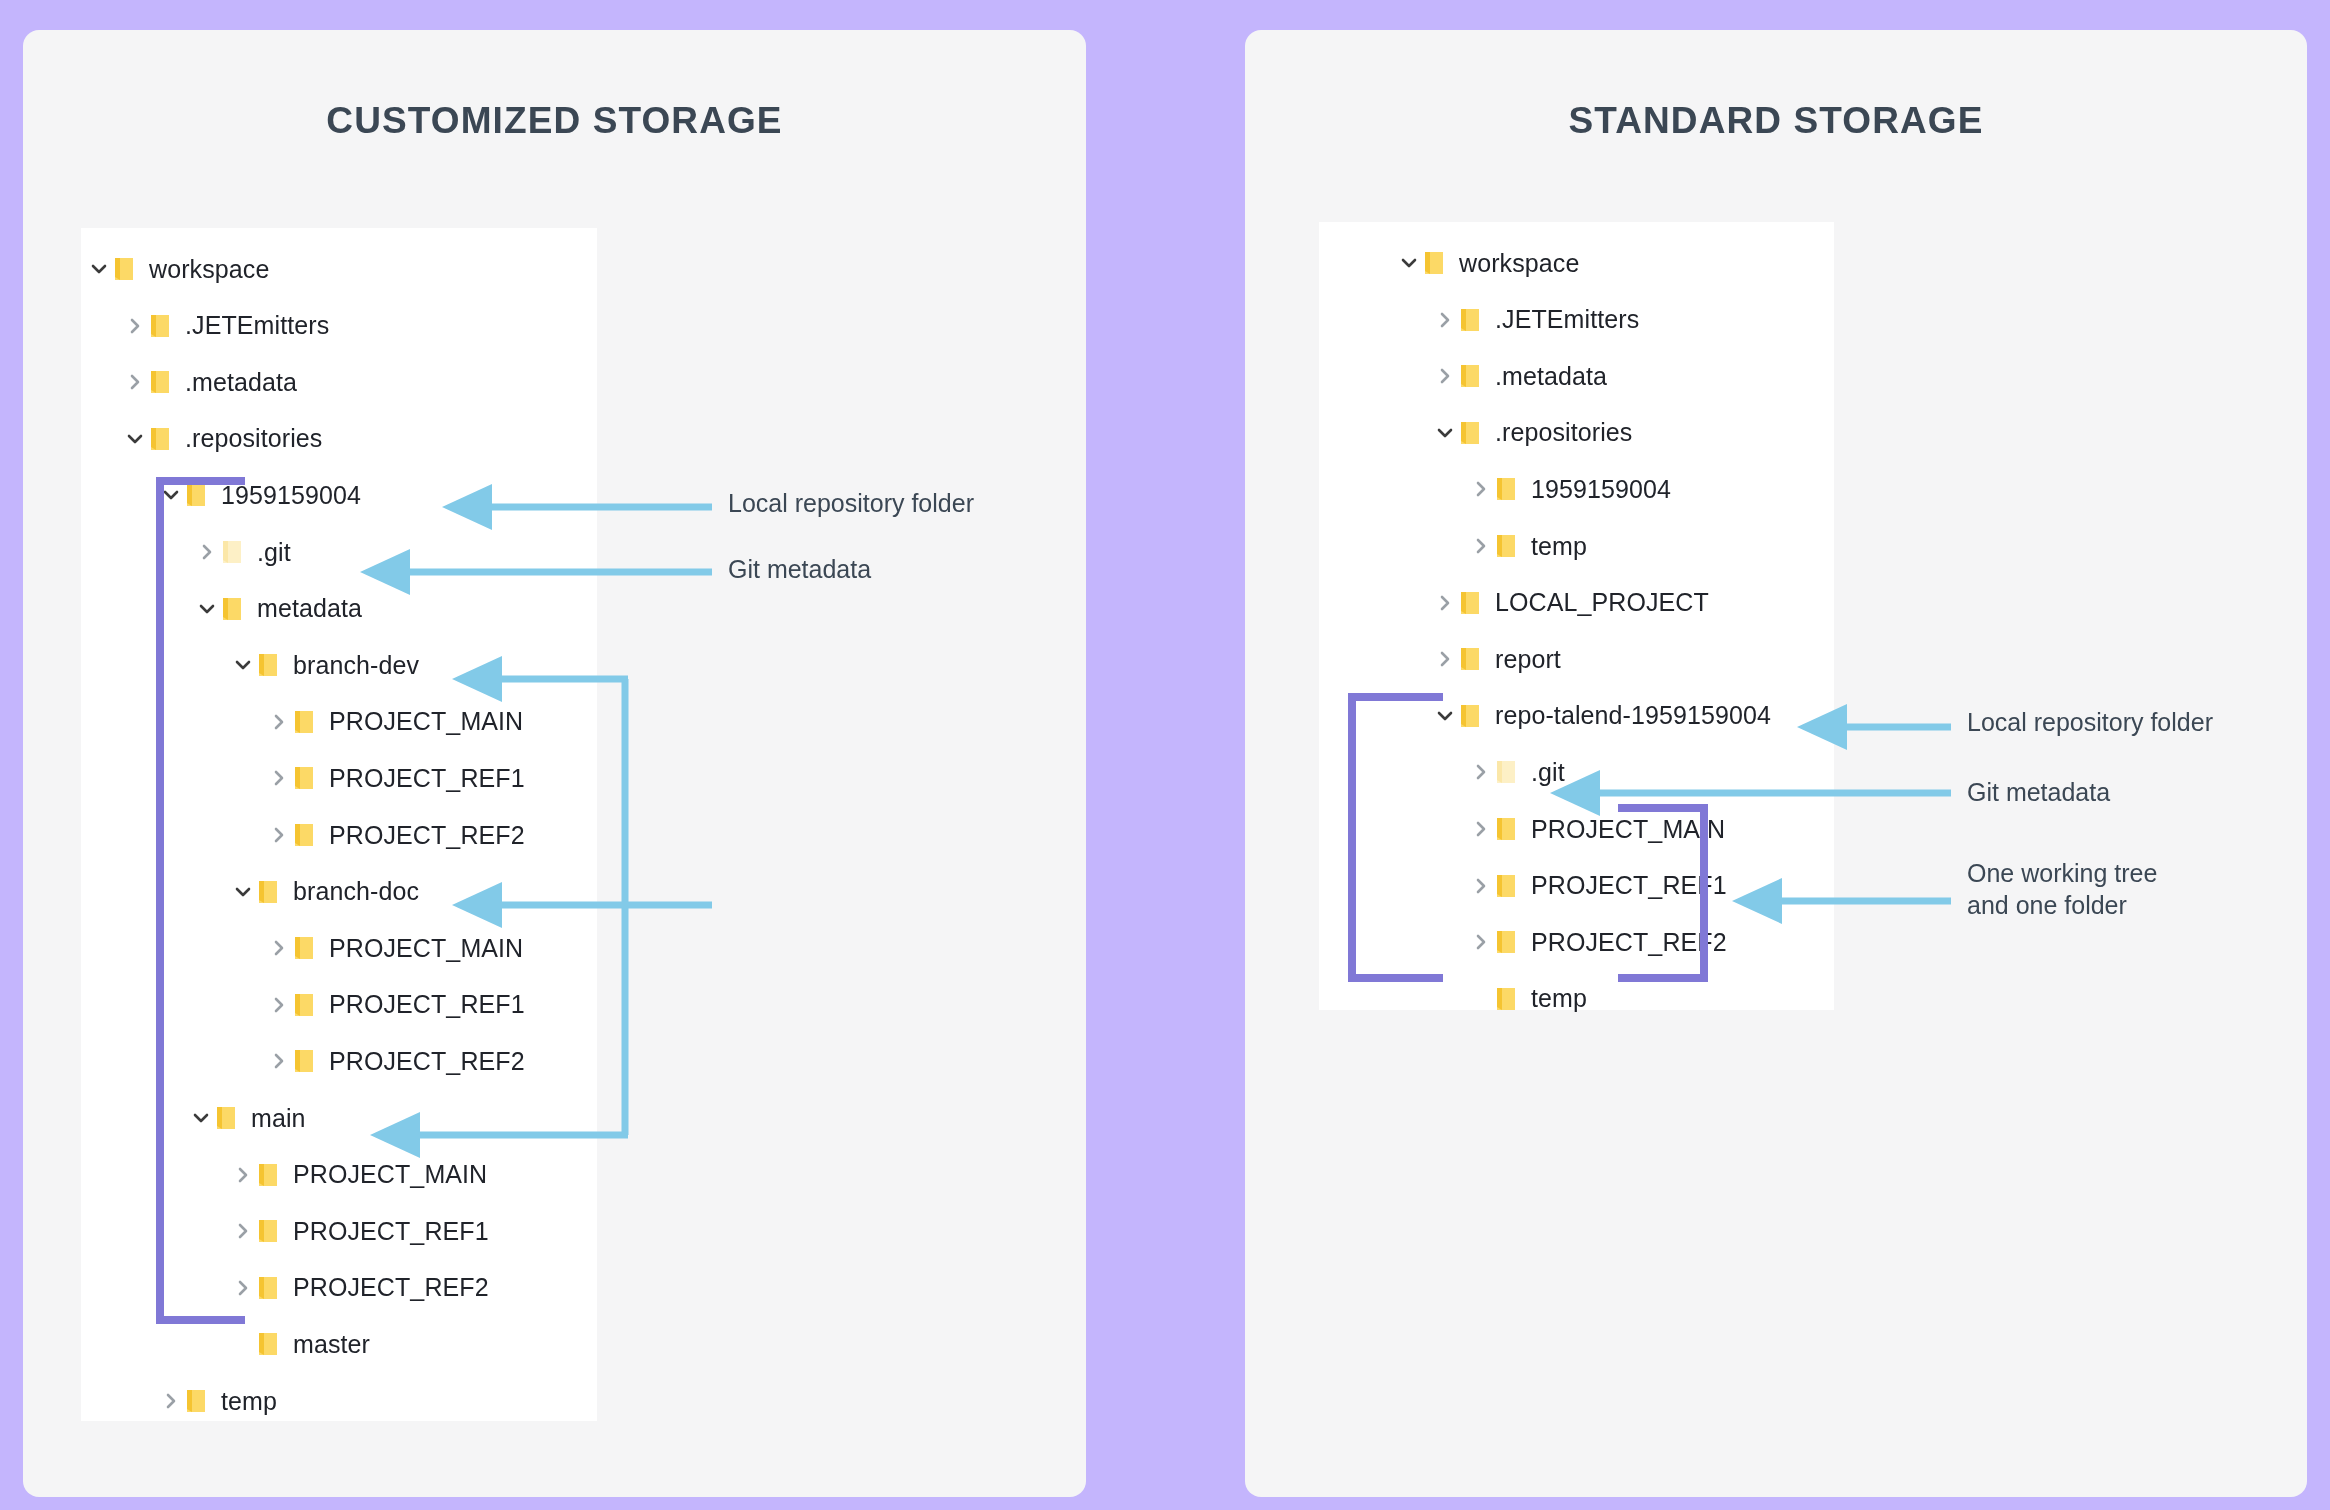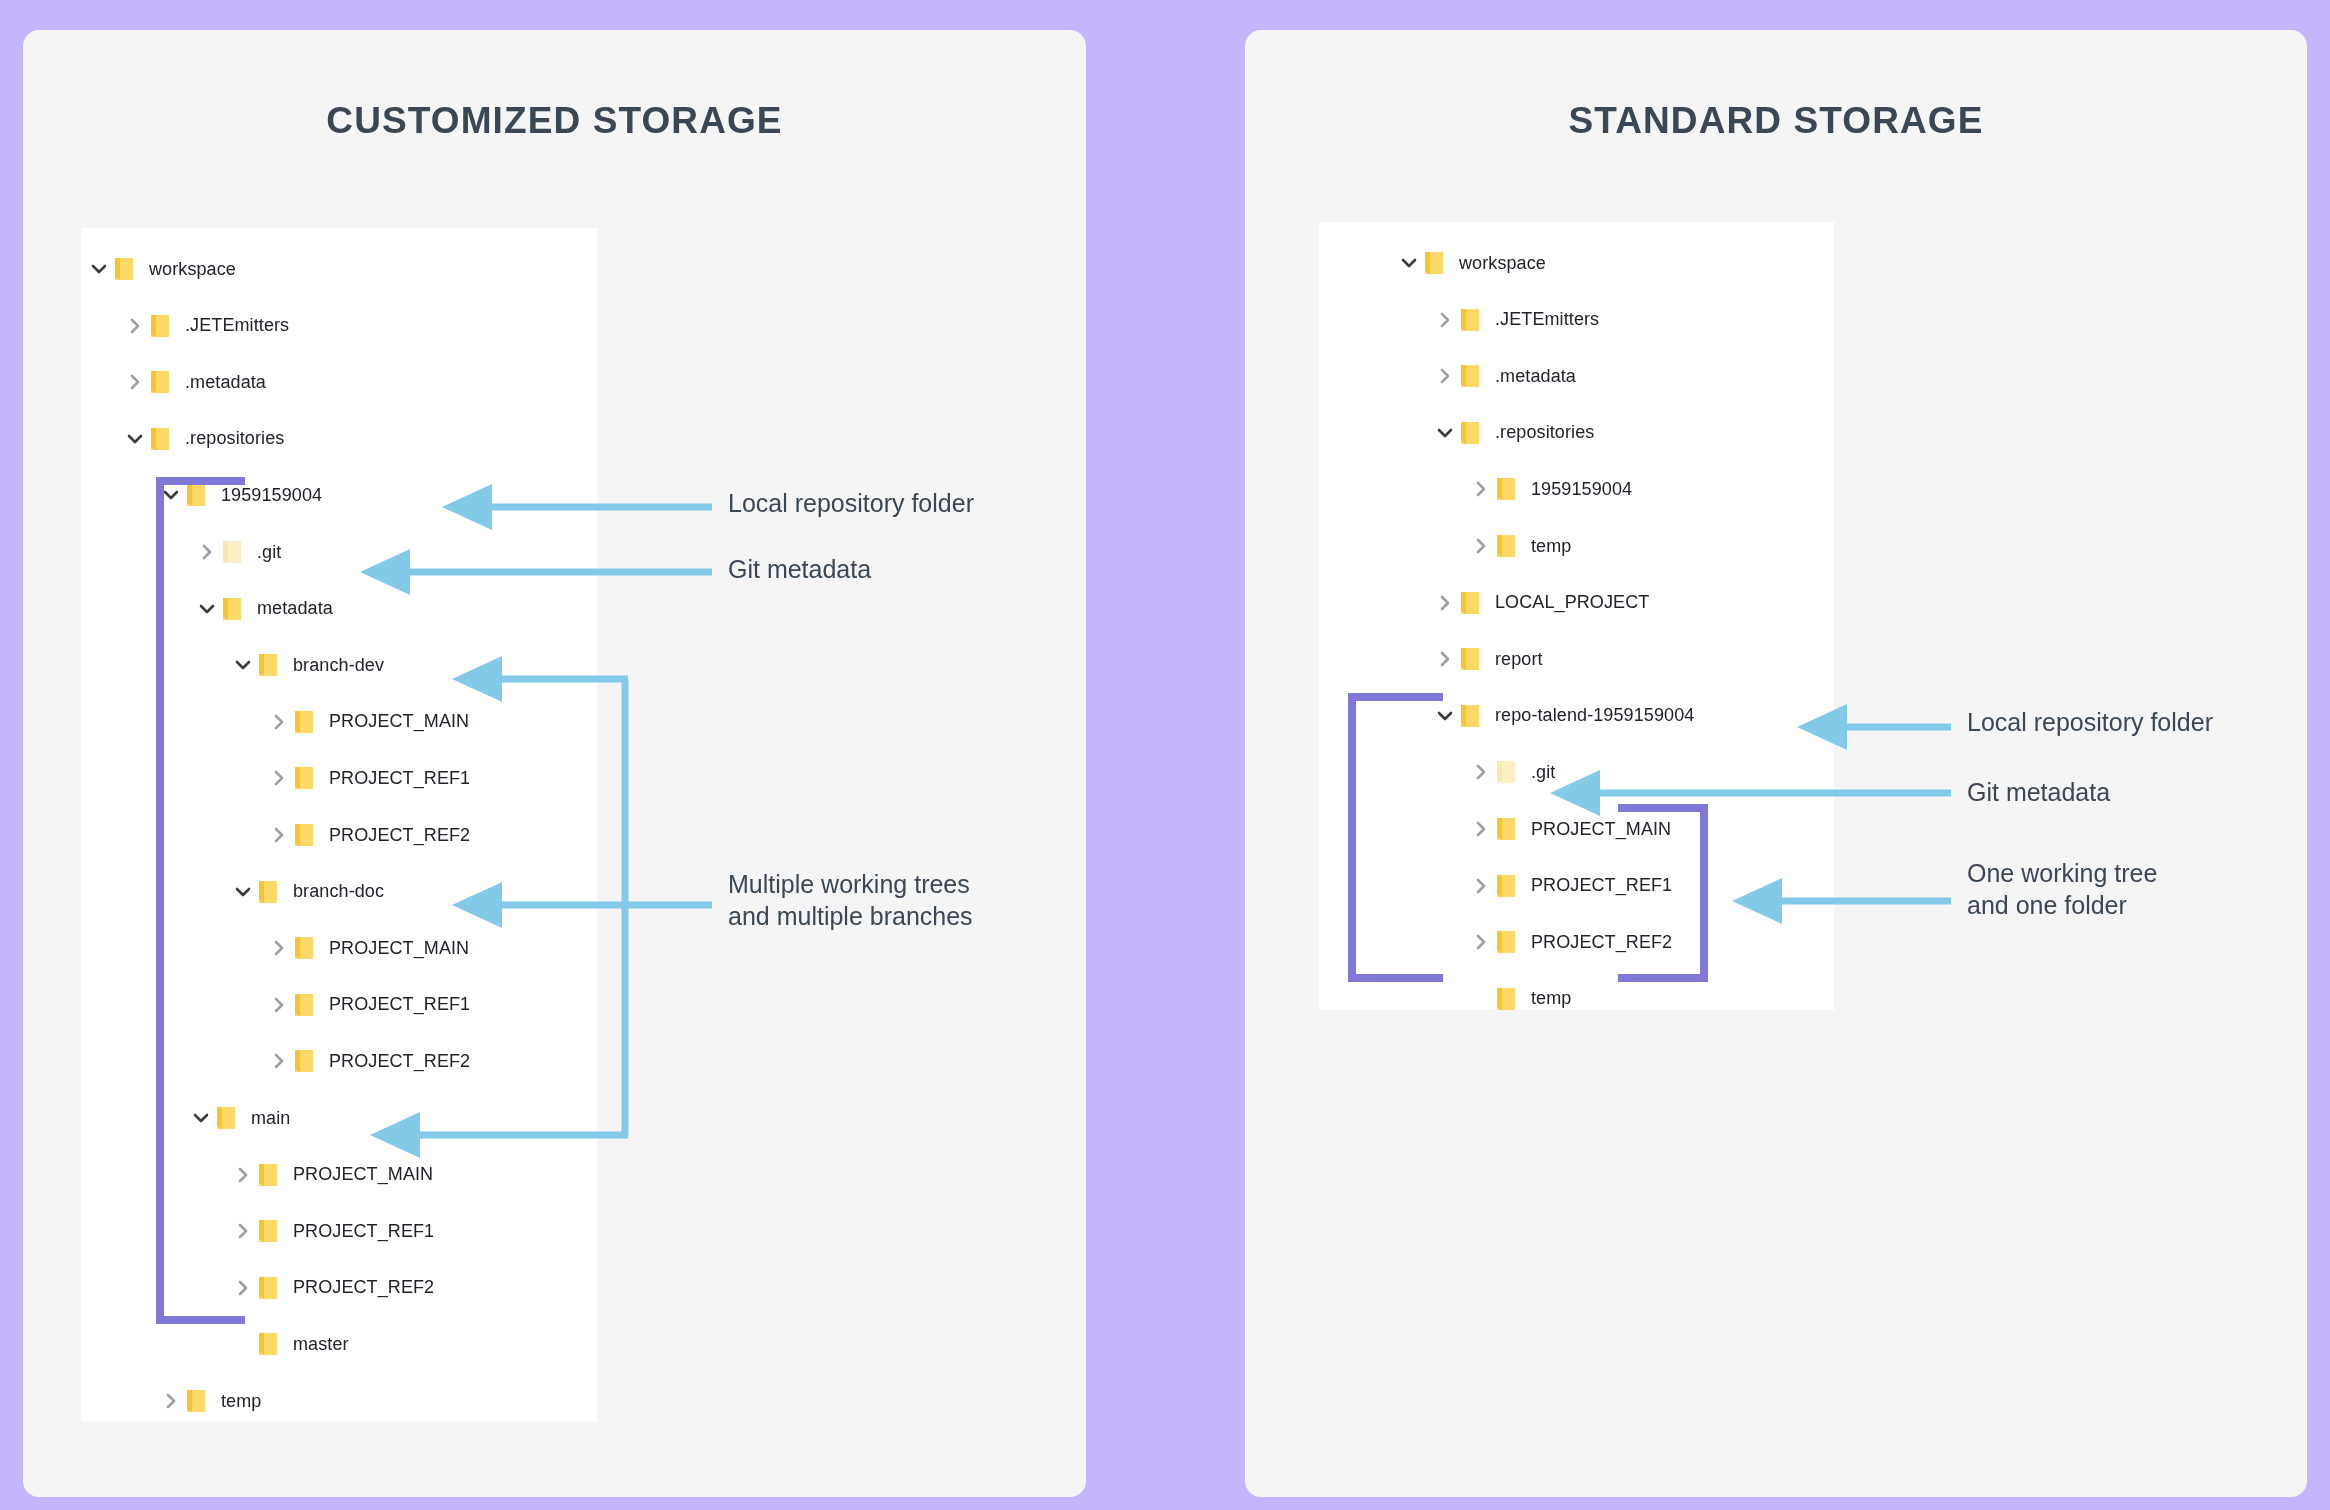--- a/index.html
+++ b/index.html
@@ -70,21 +70,21 @@
     width: 26px;
     height: 38px;
     display: inline-flex;
     align-items: center;
     justify-content: center;
     flex: 0 0 26px;
     margin-right: 12px;
   }
   .folder svg { display: block; }
   .node-label {
-    font-size: 18px;
+    font-size: 25px;
     color: #20232a;
     font-family: "Liberation Sans", sans-serif;
     letter-spacing: 0.1px;
   }
 
   .annot {
     position: absolute;
     font-size: 25px;
     line-height: 1.27;
     color: #3b4754;
@@ -636,22 +636,20 @@
           </span>
           <span class="node-label">temp</span>
         </div>
       </div>
   </div>
 
   <div class="annot" style="left:728px; top:488px;">Local repository folder</div>
 
   <div class="annot" style="left:728px; top:554px;">Git metadata</div>
 
-  <div class="annot" style="left:728px; top:869px;">Multiple working trees
-and multiple branches</div>
 
   <div class="annot" style="left:1967px; top:707px;">Local repository folder</div>
 
   <div class="annot" style="left:1967px; top:777px;">Git metadata</div>
 
   <div class="annot" style="left:1967px; top:858px;">One working tree
 and one folder</div>
 
   <svg class="overlay" viewBox="0 0 2330 1510" width="2330" height="1510">
 

